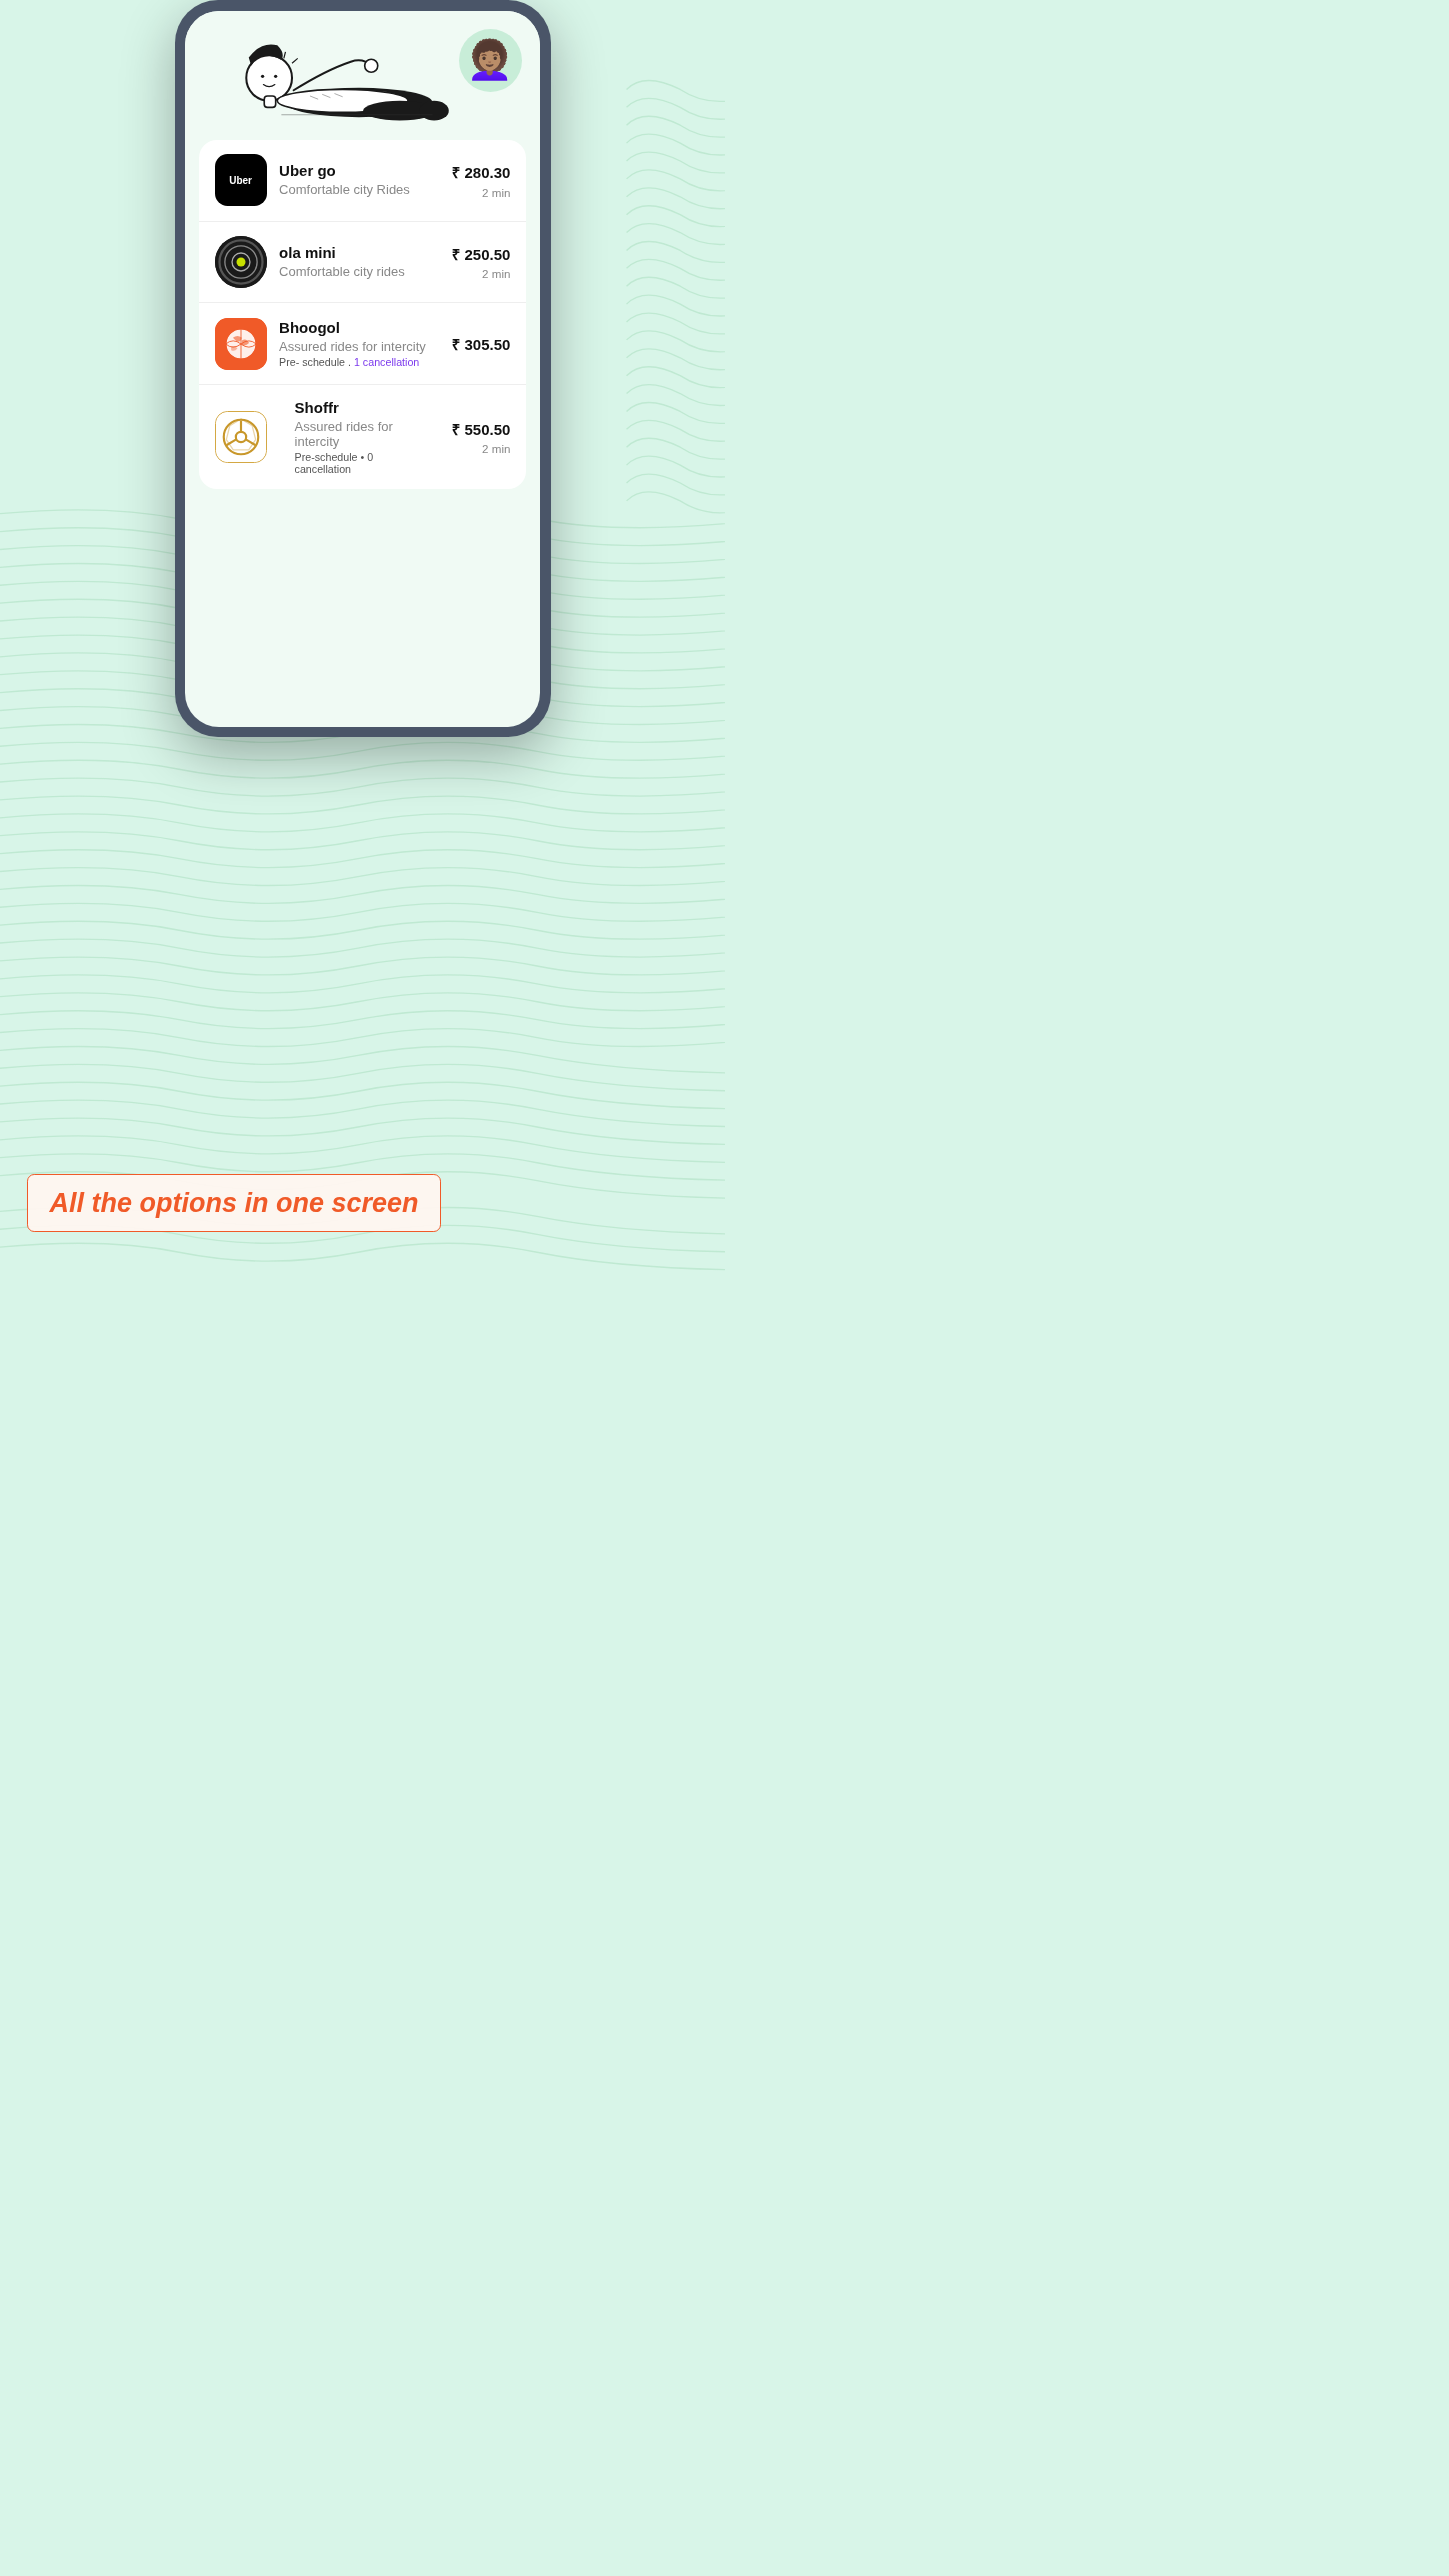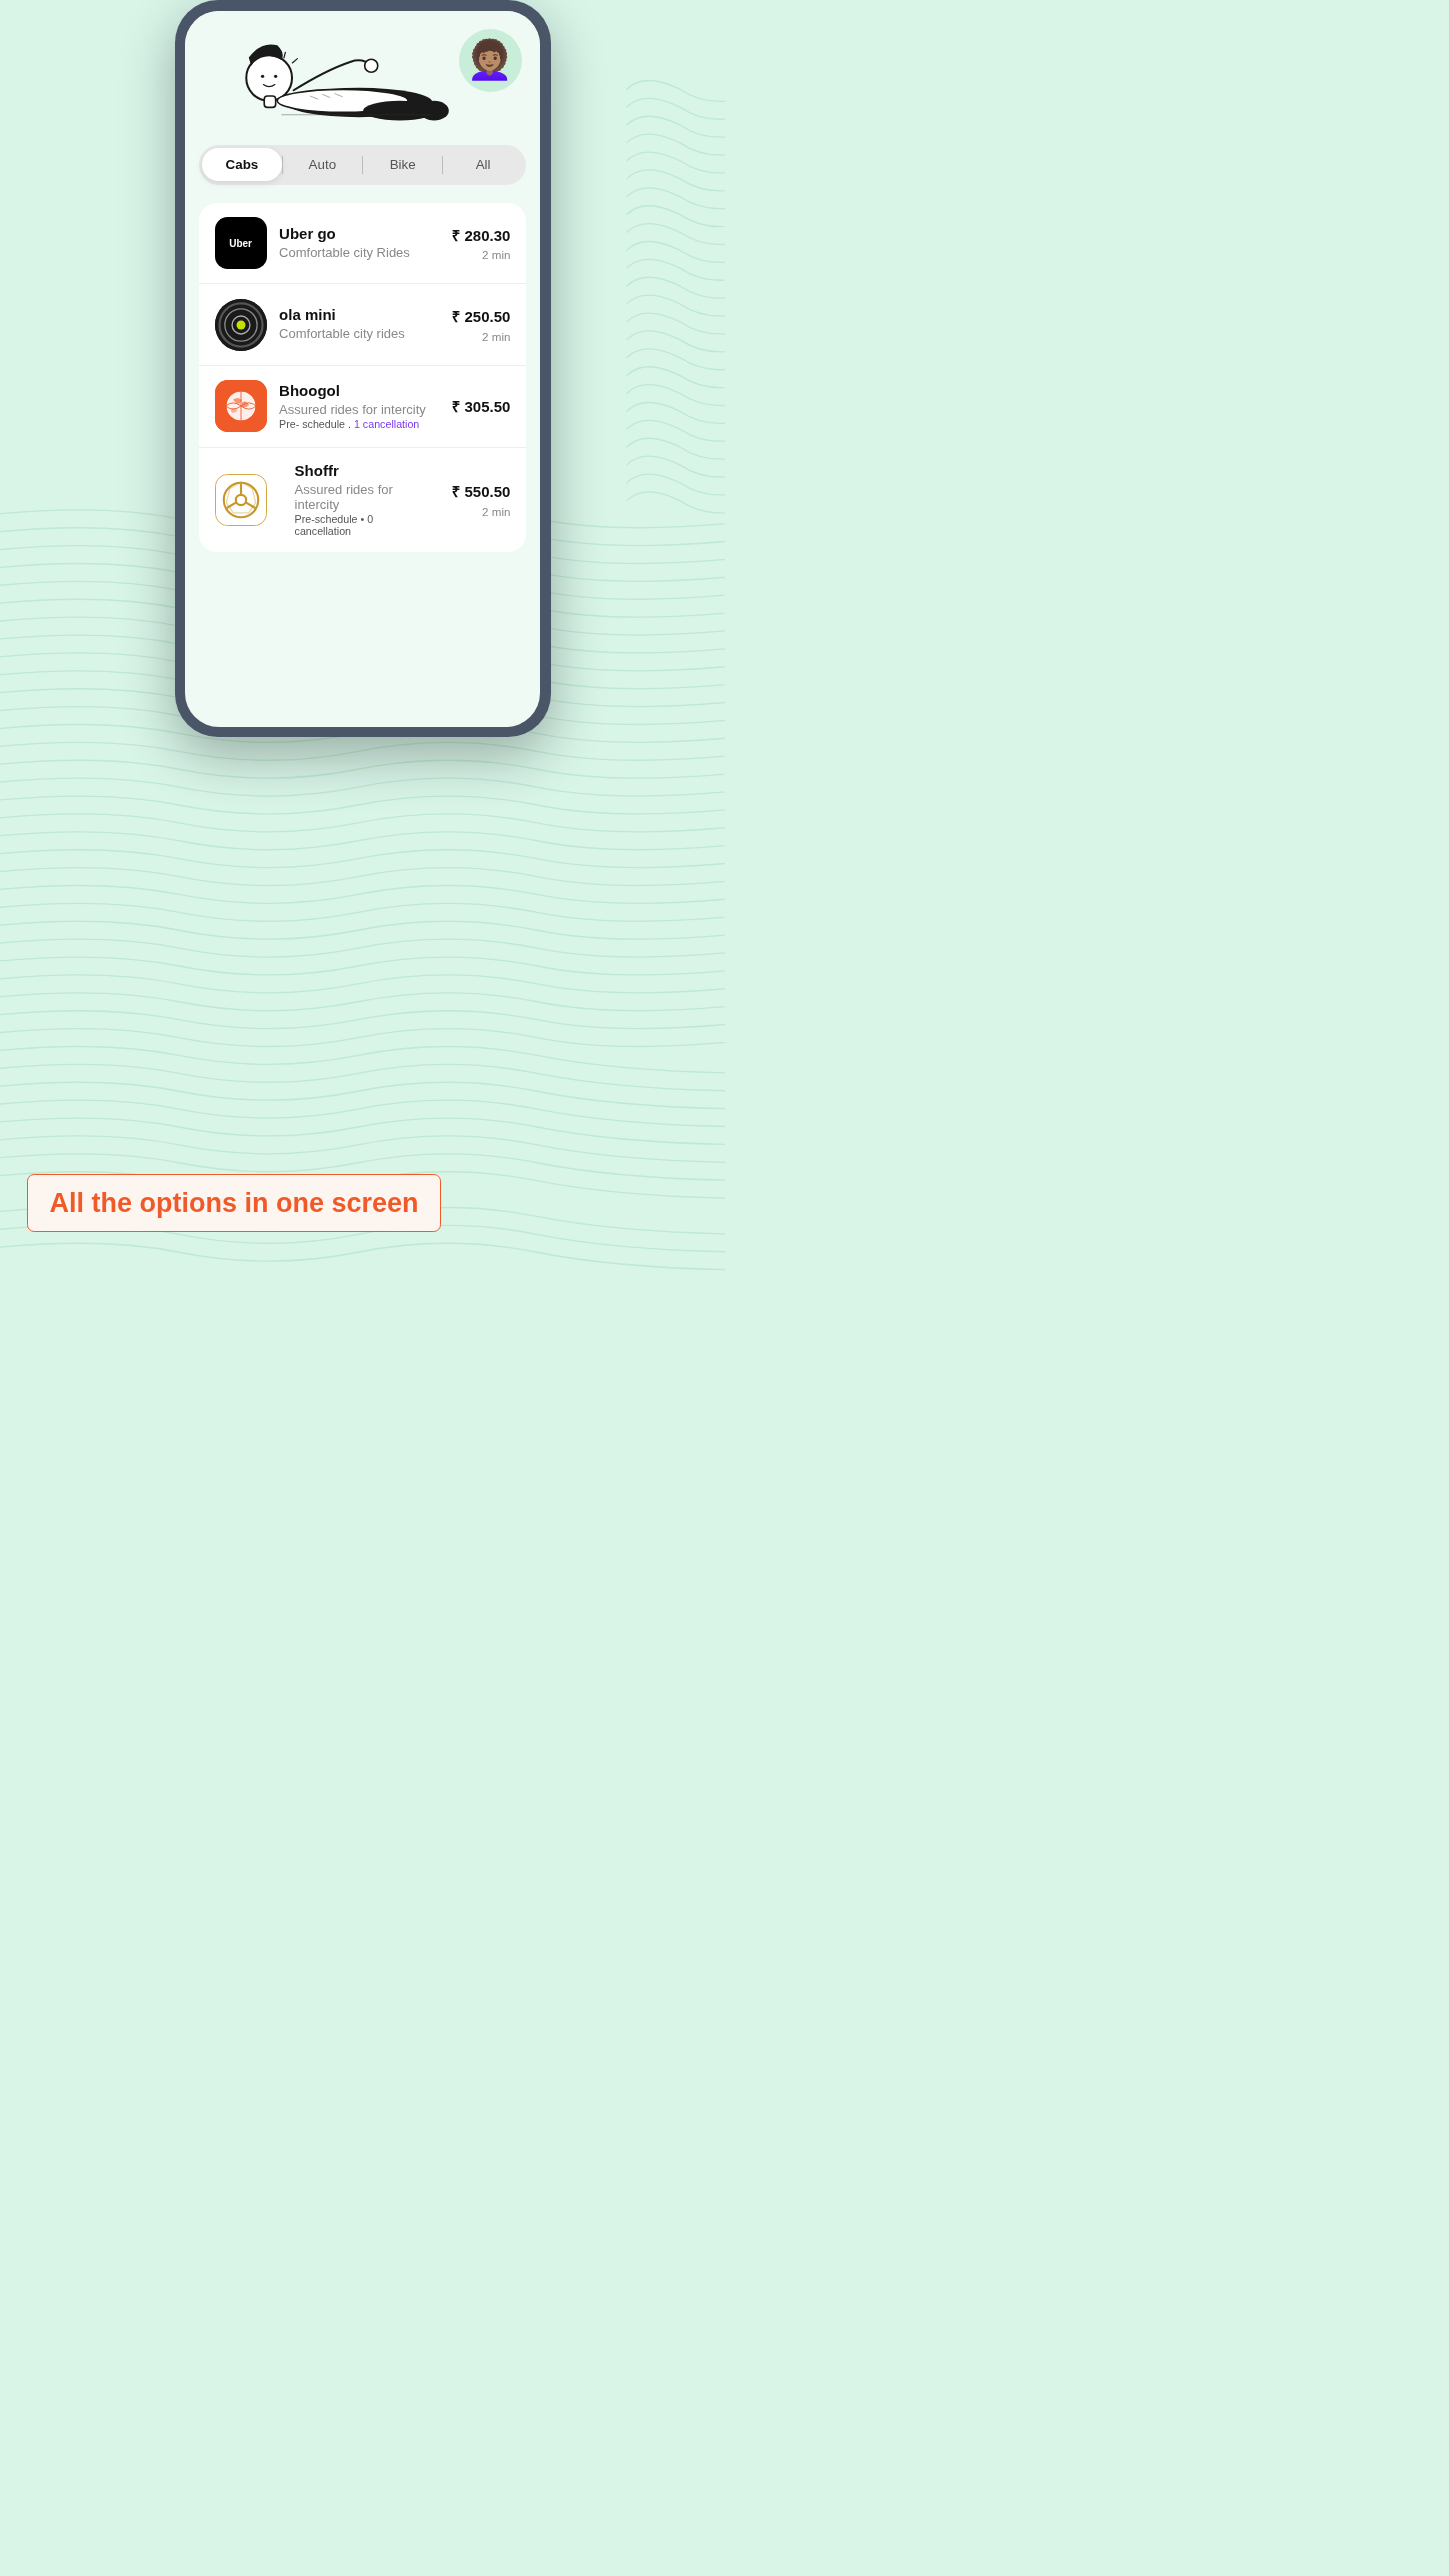--- a/index.html
+++ b/index.html
@@ -230,20 +230,21 @@
       z-index: 3;
     }
 
     .tagline-box-1 {
       background: rgba(255, 245, 240, 0.95);
       border: 1.8px solid #f05a28;
       border-radius: 7.2px;
       padding: 12.5px 21.5px;
       margin-bottom: 10.7px;
       display: inline-block;
+      font-style: italic;
     }
 
     .tagline-box-2 {
       background: rgba(255, 245, 240, 0.95);
       border: 1.8px solid #f05a28;
       border-radius: 7.2px;
       padding: 12.5px 21.5px;
       display: inline-block;
     }
 
@@ -382,31 +383,20 @@
           <line x1="65" y1="32" x2="64" y2="24" stroke="#1a1a1a" stroke-width="1.5"></line>
 
           <line x1="75" y1="105" x2="260" y2="105" stroke="#333" stroke-width="1" opacity="0.5"></line>
         </svg>
 
         <div class="avatar-circle">
           <span style="font-size:38px;">👩🏽‍🦱</span>
         </div>
       </div>
 
-      <div class="tabs-container">
-        <div class="tabs-bar">
-          <div class="tab-item active">Cabs</div>
-          <div class="tab-divider"></div>
-          <div class="tab-item">Auto</div>
-          <div class="tab-divider"></div>
-          <div class="tab-item">Bike</div>
-          <div class="tab-divider"></div>
-          <div class="tab-item">All</div>
-        </div>
-      </div>
 
       <div class="rides-container">
 
         <div class="ride-item">
           <div class="ride-logo uber-logo">
             <span style="font-size:10px; font-weight:800; color:white;">Uber</span>
           </div>
           <div class="ride-info">
             <div class="ride-name">Uber go</div>
             <div class="ride-desc">Comfortable city Rides</div>

